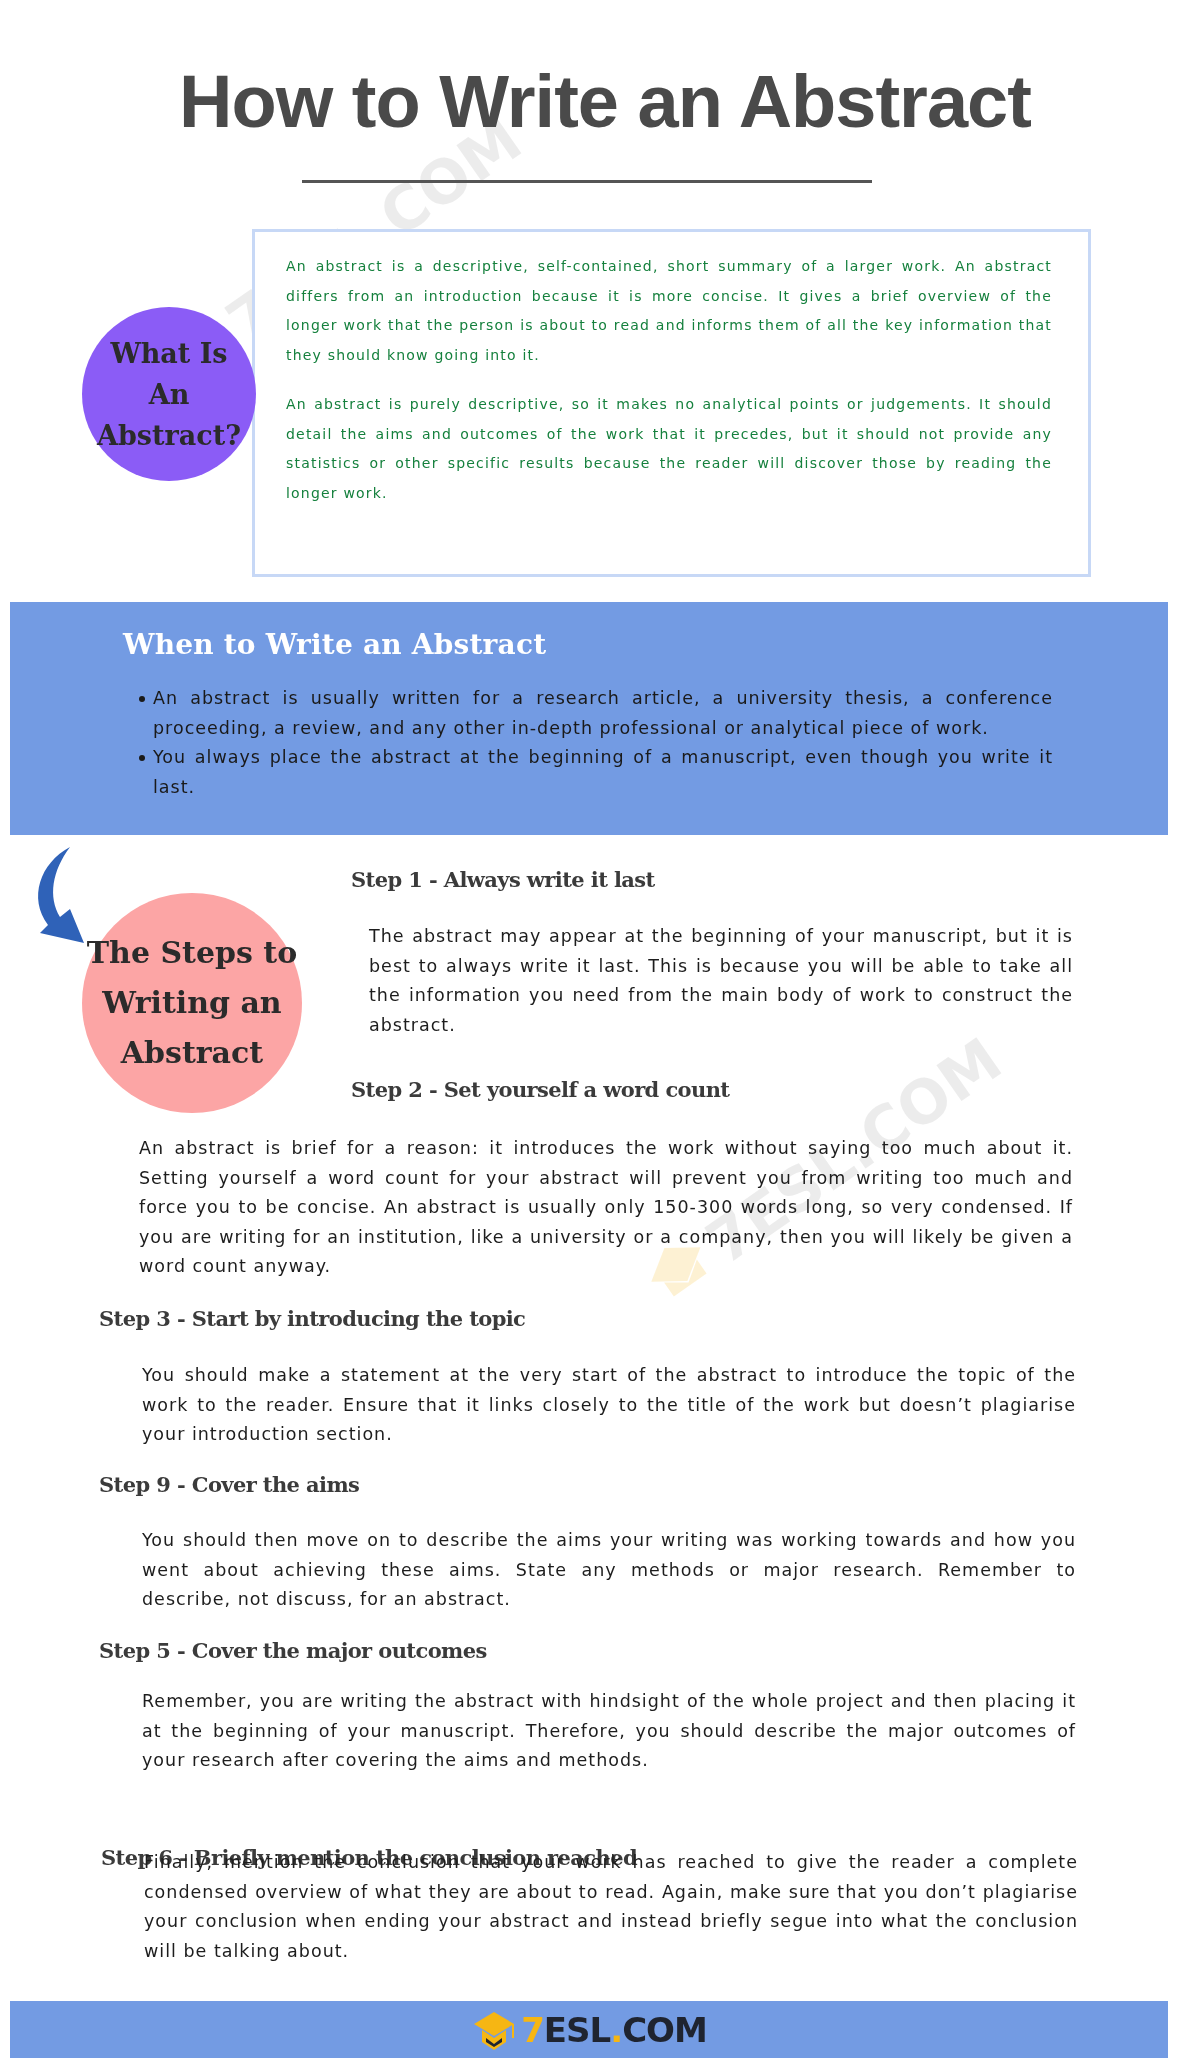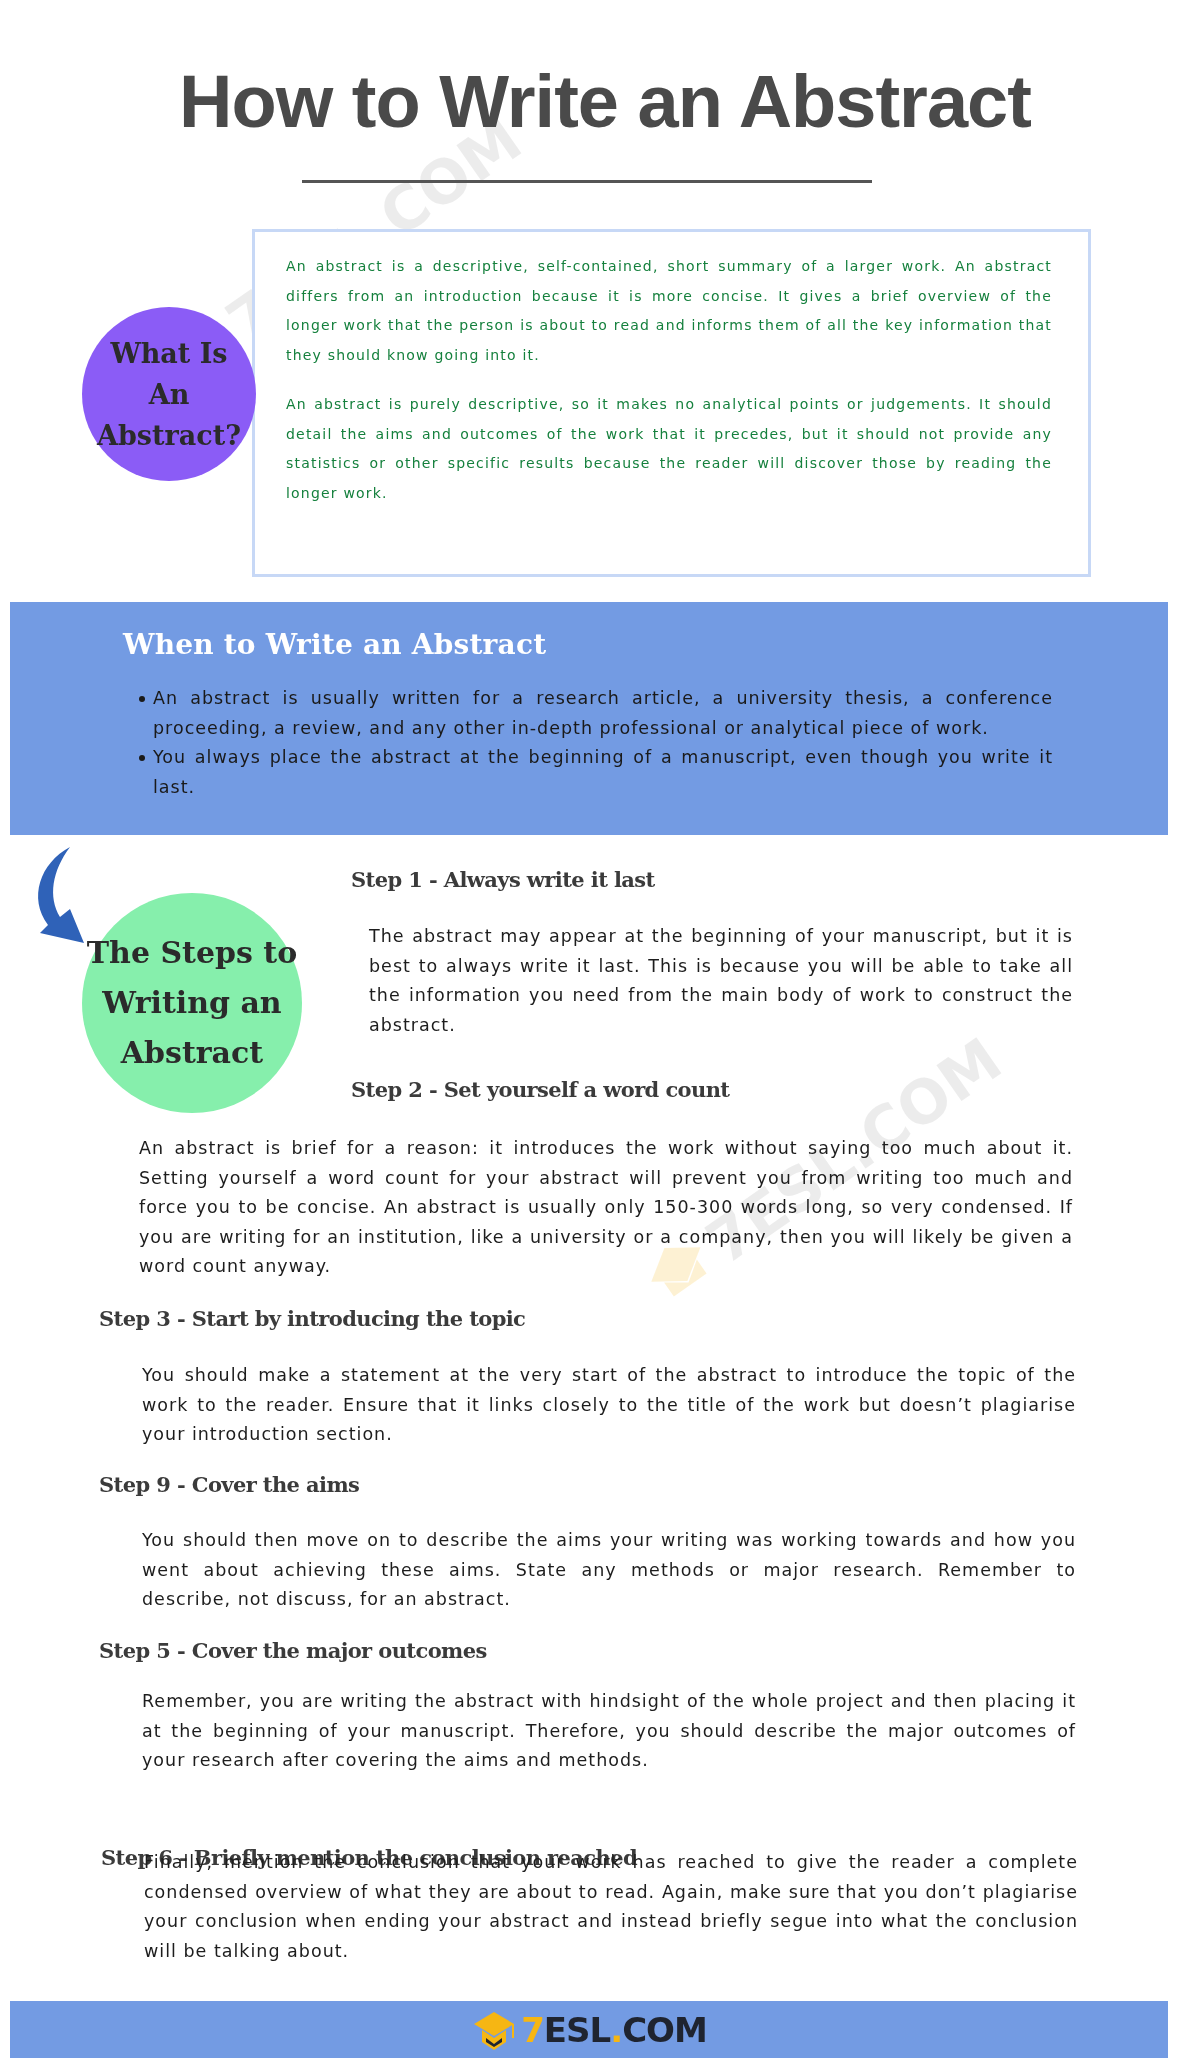--- a/index.html
+++ b/index.html
@@ -48,21 +48,21 @@
   }
   .when-list li { position: relative; text-align: justify; }
   .when-list li::before {
     content: ""; position: absolute; left: -14px; top: 12px; width: 6px; height: 6px; border-radius: 50%; background: #1a1a1a;
   }
 
   
   .arrow { position: absolute; left: 22px; top: 843px; width: 72px; height: 112px; }
   .steps-circle {
     position: absolute; left: 82px; top: 893px; width: 220px; height: 220px; border-radius: 50%;
-    background: #86efac; display: flex; align-items: center; justify-content: center; text-align: center;
+    background: #fca5a5; display: flex; align-items: center; justify-content: center; text-align: center;
     font-family: "DejaVu Serif", serif; font-weight: bold; font-size: 30px; line-height: 50px; color: #2b2b2b;
   }
   .steps-circle span { display: block; }
 
   .step-h {
     position: absolute; font-family: "DejaVu Serif", serif; font-weight: bold; font-size: 21px;
     color: #3b3b3b; letter-spacing: -0.6px;
   }
   .step-p {
     position: absolute; font-size: 17.5px; line-height: 29.5px; letter-spacing: 1px;

